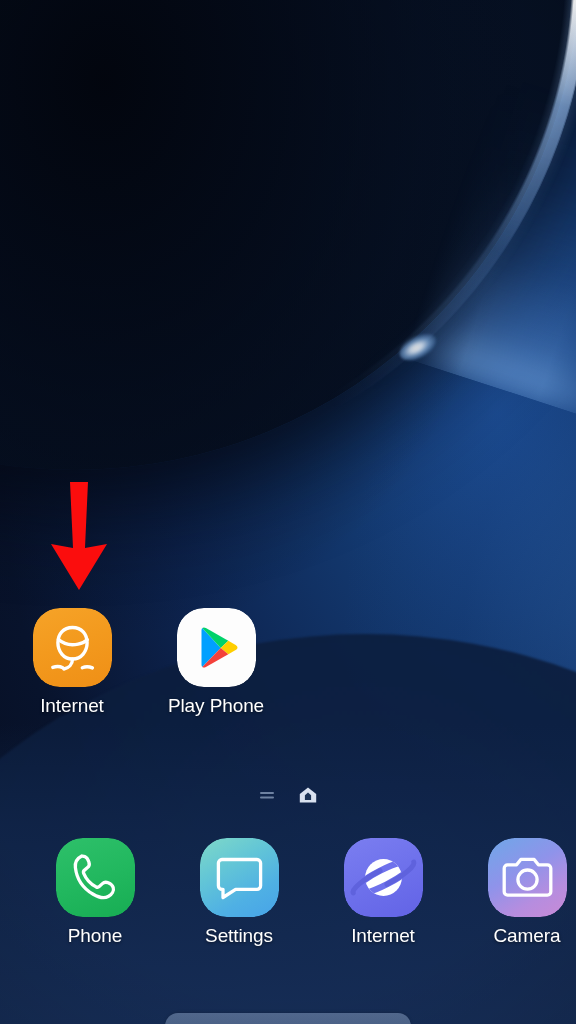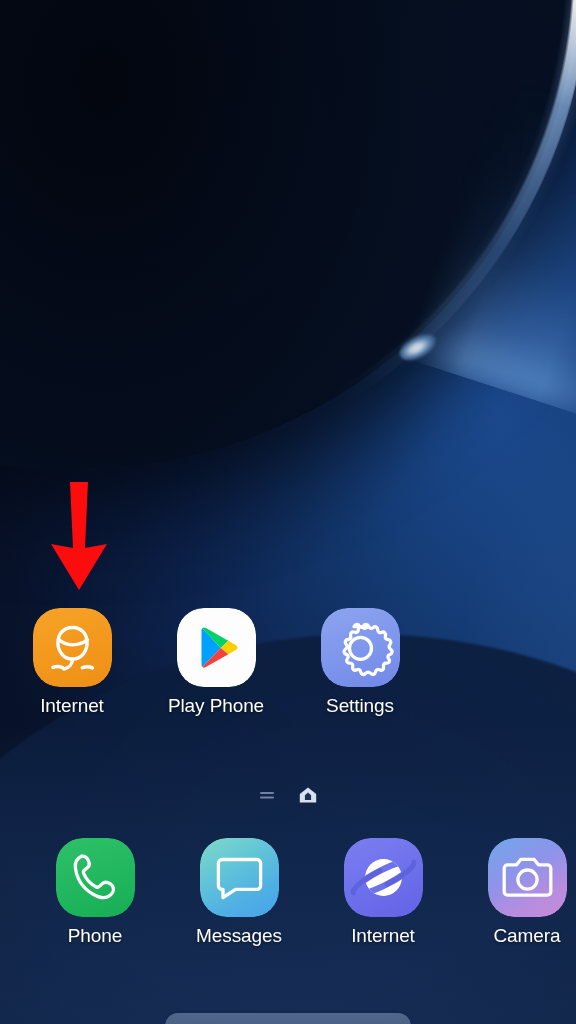--- a/index.html
+++ b/index.html
@@ -286,63 +286,20 @@
             <path d="M0.8 0.6 C1.6 -0.2 2.9 -0.3 4.4 0.5 L26.8 13.2 L19.2 20.6 Z" fill="#00d26a"></path>
             <path d="M26.8 13.2 L34.2 17.4 C36.6 18.8 36.6 21.2 34.2 22.6 L26.8 26.8 L19.2 20.6 Z" fill="#ffce00"></path>
             <path d="M0.8 39.4 L19.2 20.6 L26.8 26.8 L4.4 39.5 C2.9 40.3 1.6 40.2 0.8 39.4 Z" fill="#f4413b"></path>
           </g>
         </svg>
       </div>
       <div class="app-label">Play Phone</div>
     </div>
 
 
-    <div class="app-cell">
-      <div class="app-icon squircle bg-settings">
-        <svg width="79" height="79" viewBox="0 0 79 79">
-          <g fill="none" stroke="#ffffff" stroke-width="3.3" stroke-linejoin="round" stroke-linecap="round">
-            <path d="M33.0 18.6
-                     c 1.2 -2.6 4.0 -3.0 5.4 -0.6
-                     c 1.0 1.7 3.0 1.7 4.0 0
-                     c 1.4 -2.4 4.2 -2.0 5.4 0.6
-                     c 0.9 1.9 2.8 2.4 4.3 1.0
-                     c 2.1 -1.9 4.6 -0.5 4.7 2.4
-                     c 0.1 2.1 1.8 3.2 3.6 2.4
-                     c 2.7 -1.2 4.7 0.8 4.0 3.6
-                     c -0.5 2.0 0.7 3.6 2.6 3.7
-                     c 2.9 0.2 3.8 2.9 1.9 5.0
-                     c -1.3 1.5 -1.0 3.4 0.6 4.4
-                     c 2.4 1.6 2.0 4.4 -0.7 5.4
-                     c -1.9 0.7 -2.5 2.6 -1.2 4.1
-                     c 1.9 2.2 0.6 4.7 -2.3 4.6
-                     c -2.0 -0.1 -3.3 1.4 -2.8 3.3
-                     c 0.7 2.8 -1.4 4.6 -4.0 3.3
-                     c -1.8 -0.9 -3.5 0.0 -3.9 1.9
-                     c -0.6 2.9 -3.3 3.6 -5.2 1.5
-                     c -1.3 -1.5 -3.2 -1.5 -4.5 0.0
-                     c -1.9 2.2 -4.6 1.5 -5.2 -1.4
-                     c -0.4 -2.0 -2.1 -2.9 -3.9 -2.0
-                     c -2.7 1.3 -4.8 -0.5 -4.1 -3.3
-                     c 0.5 -2.0 -0.8 -3.5 -2.8 -3.4
-                     c -2.9 0.1 -4.2 -2.4 -2.4 -4.6
-                     c 1.3 -1.5 0.8 -3.4 -1.1 -4.1
-                     c -2.7 -1.0 -3.2 -3.8 -0.8 -5.4
-                     c 1.6 -1.1 1.9 -3.0 0.6 -4.5
-                     c -1.9 -2.1 -1.0 -4.8 1.9 -5.0
-                     c 1.9 -0.2 3.1 -1.8 2.6 -3.7
-                     c -0.7 -2.8 1.3 -4.8 4.0 -3.6
-                     c 1.8 0.8 3.5 -0.3 3.6 -2.3
-                     c 0.1 -2.9 2.6 -4.3 4.7 -2.4
-                     c 1.5 1.3 3.4 0.9 4.3 -1.0 z"></path>
-            <circle cx="39.5" cy="40.3" r="11.0"></circle>
-          </g>
-        </svg>
-      </div>
-      <div class="app-label">Settings</div>
-    </div>
   </div>
 
   <div id="page-indicator">
     <svg class="pi" width="18" height="16" viewBox="0 0 18 16">
       <rect x="2" y="5" width="14" height="2.1" rx="1" fill="#a9bcd8"></rect>
       <rect x="2" y="9.4" width="14" height="2.1" rx="1" fill="#a9bcd8"></rect>
     </svg>
     <svg class="pi active" width="20" height="18" viewBox="0 0 20 18">
       <path d="M10 1.4 L18.2 8.0 L18.2 16.6 L1.8 16.6 L1.8 8.0 Z" fill="#e4ecf8"></path>
       <path d="M10 6.6 L13.1 9.2 L13.1 14.0 L6.9 14.0 L6.9 9.2 Z" fill="#1d3356"></path>
@@ -384,21 +341,21 @@
                    a 3.6 3.6 0 0 1 -3.6 3.6
                    h -21.4
                    l -12.6 8.2
                    v -8.2
                    h -1.0
                    a 3.6 3.6 0 0 1 -3.6 -3.6
                    v -22.6
                    a 3.6 3.6 0 0 1 3.6 -3.6 z" fill="none" stroke="#ffffff" stroke-width="3.3" stroke-linejoin="round" stroke-linecap="round"></path>
         </svg>
       </div>
-      <div class="app-label">Messages</div>
+      <div class="app-label">Settings</div>
     </div>
 
     <div class="app-cell">
       <div class="app-icon squircle bg-internet">
         <svg width="79" height="79" viewBox="0 0 79 79">
           <defs>
             <clipPath id="globeClip">
                 <circle cx="39.5" cy="39.5" r="18.4"></circle>
               </clipPath>
           </defs>

